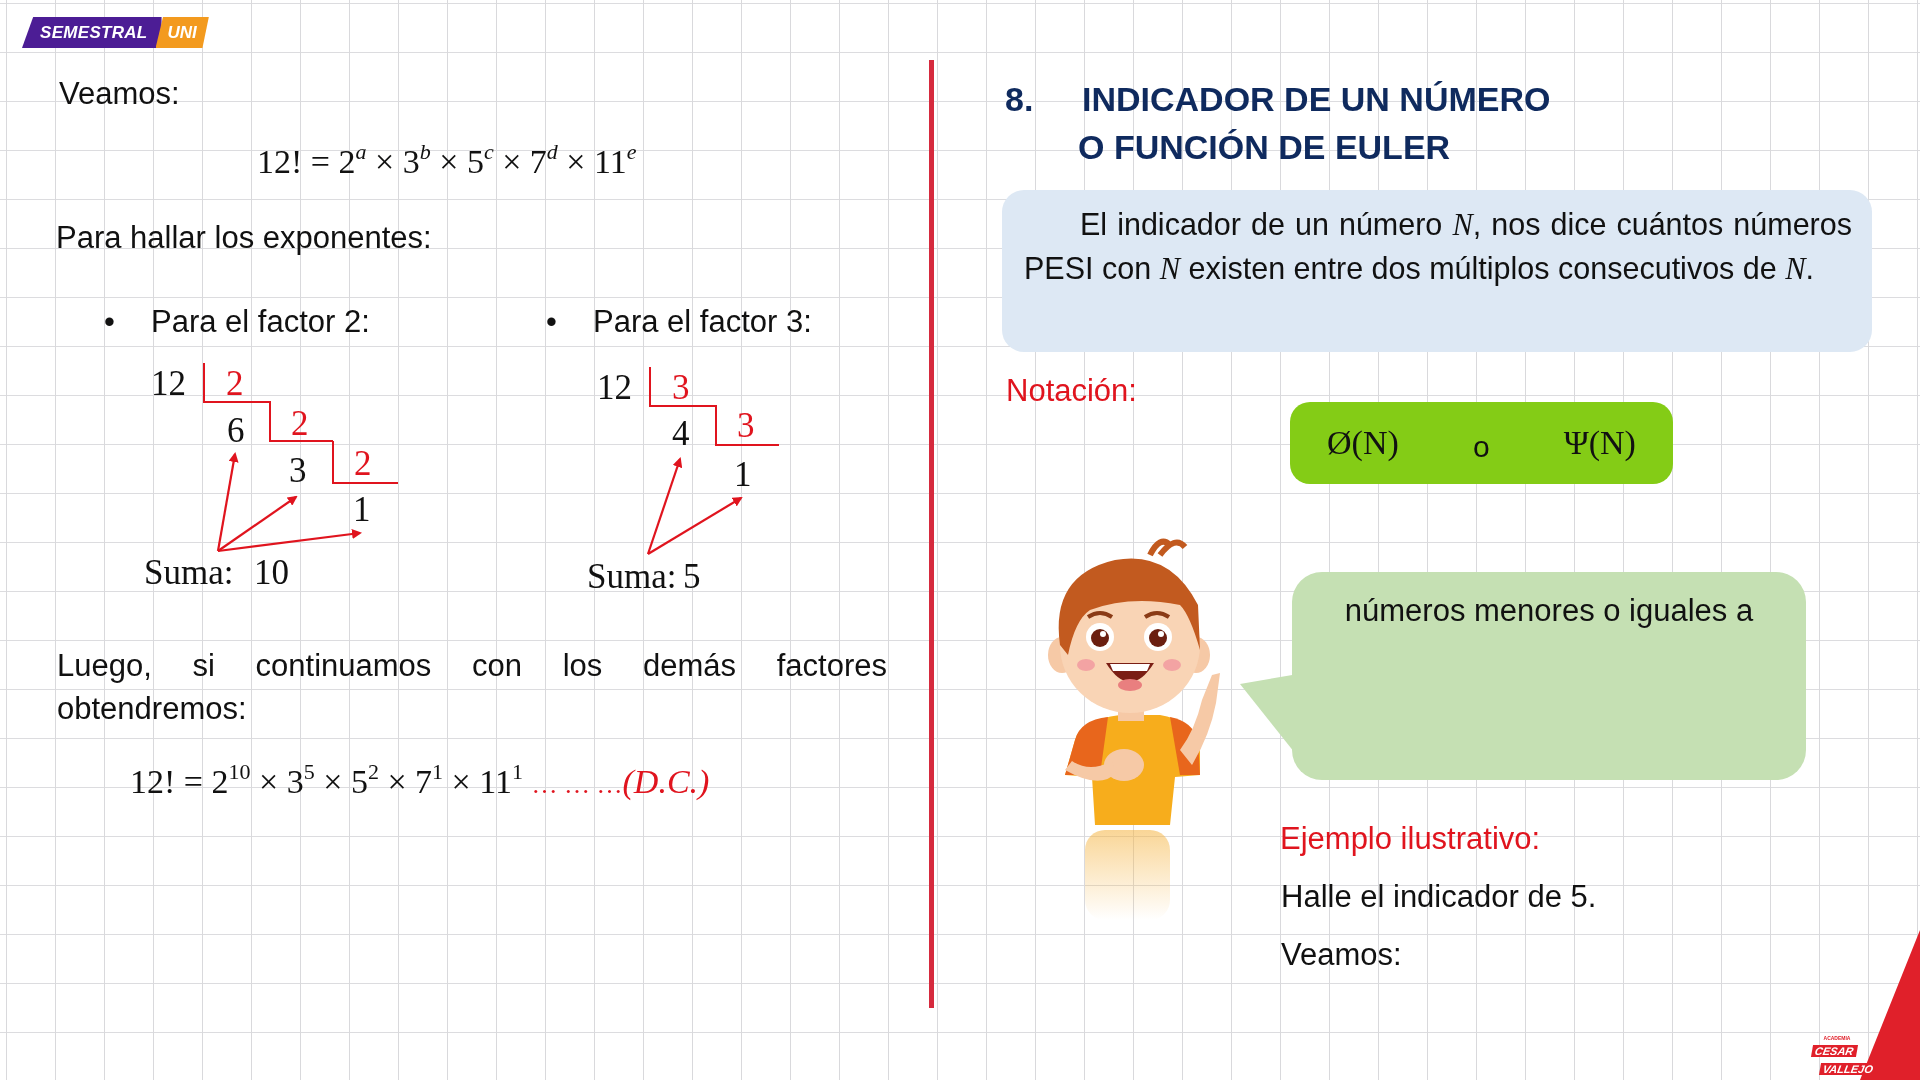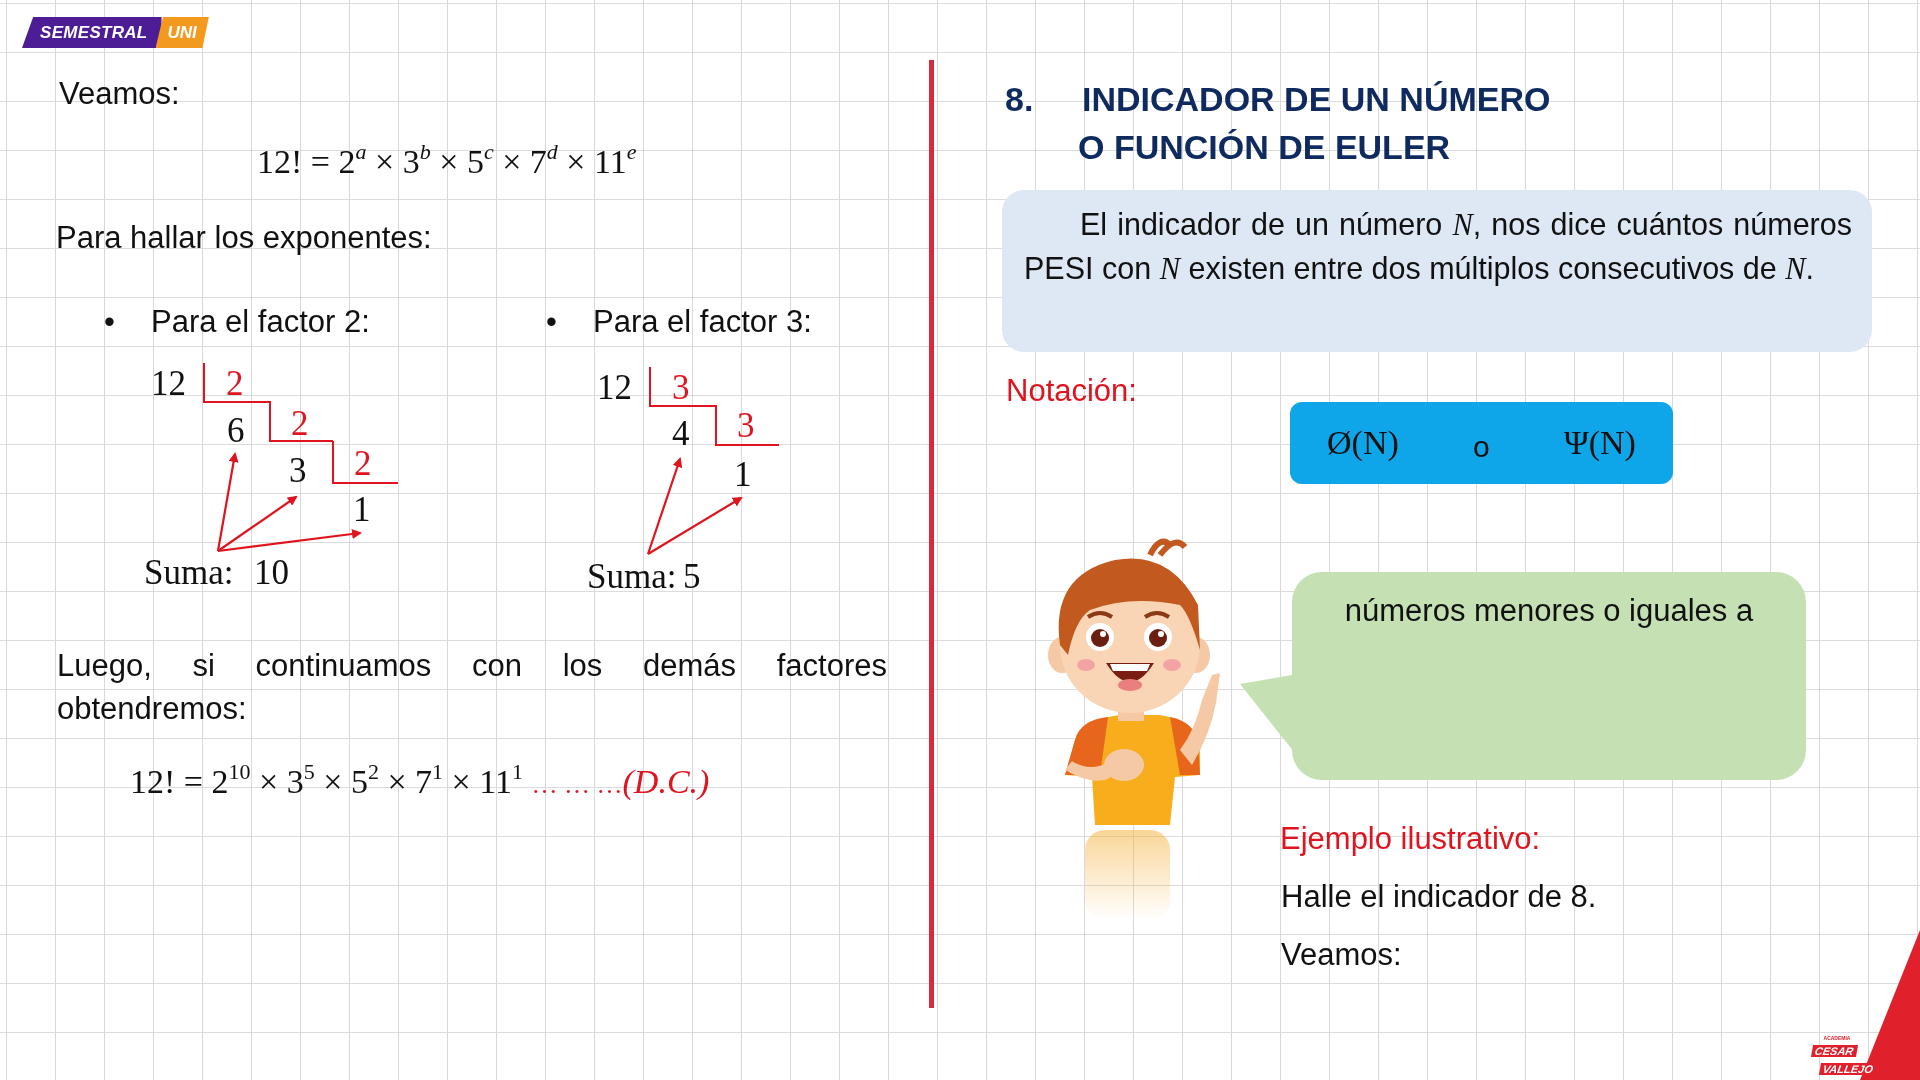--- a/index.html
+++ b/index.html
@@ -38,21 +38,21 @@
 
   .divider { left:929px; top:60px; width:5px; height:948px; background:#d62a3e; }
 
   .sec-title { color:#0f2a5e; font-weight:bold; font-size:34px; position:absolute; }
 
   .blue-box { left:1002px; top:190px; width:870px; height:162px;
     background:#dde8f4; border-radius:22px; }
   .blue-text { left:1024px; top:203px; width:828px; font-size:30.5px; line-height:43px;
     text-align:justify; text-align-last:left; }
 
-  .yellow-box { left:1290px; top:402px; width:383px; height:82px; background:#0ea5e9; border-radius:12px;
+  .yellow-box { left:1290px; top:402px; width:383px; height:82px; background:#84cc16; border-radius:20px;
     display:flex; align-items:center; justify-content:space-around; }
 
   .green-bubble { left:1292px; top:572px; width:514px; height:208px; background:#c5e0b3; border-radius:30px; }
   .green-text { left:1310px; top:589px; width:478px; font-size:31px; line-height:43px; text-align:center; }
 
   .corner-red { right:0; bottom:0; width:60px; height:150px; background:#e0202a;
     clip-path:polygon(100% 0,100% 100%,0 100%); }
   .cv-logo { left:1812px; top:1035px; width:70px; height:36px; }
 </style>
 </head>
@@ -203,21 +203,21 @@
 
 <svg class="abs" style="left:1240px; top:672px;" width="70" height="100">
   <path d="M0 12 L70 0 L70 100 Z" fill="#c5e0b3"></path>
 </svg>
 <div class="abs green-bubble"></div>
 <div class="abs green-text">
   <div>números menores o iguales a</div>
 </div>
 
 <div class="abs red" style="left:1280px; top:821px; font-size:31px;text-align:right;">Ejemplo ilustrativo:</div>
-<div class="abs" style="left:1281px; top:879px; font-size:31px;">Halle el indicador de 8.</div>
+<div class="abs" style="left:1281px; top:879px; font-size:31px;">Halle el indicador de 5.</div>
 <div class="abs" style="left:1281px; top:937px; font-size:31px;">Veamos:</div>
 
 <div class="abs corner-red"></div>
 <div class="abs cv-logo">
   <div style="font-size:5px; color:#e0202a; text-align:center; width:50px; font-weight:bold;">ACADEMIA</div>
   <div style="background:#e0202a; color:#fff; font-weight:bold; font-style:italic; font-size:11px; line-height:12px; padding:0 3px; display:inline-block; transform:skewX(-10deg);">CESAR</div><br>
   <div style="background:#e0202a; color:#fff; font-weight:bold; font-style:italic; font-size:11px; line-height:12px; padding:0 3px; display:inline-block; margin-left:8px; transform:skewX(-10deg);">VALLEJO</div>
 </div>
 
 </body></html>

